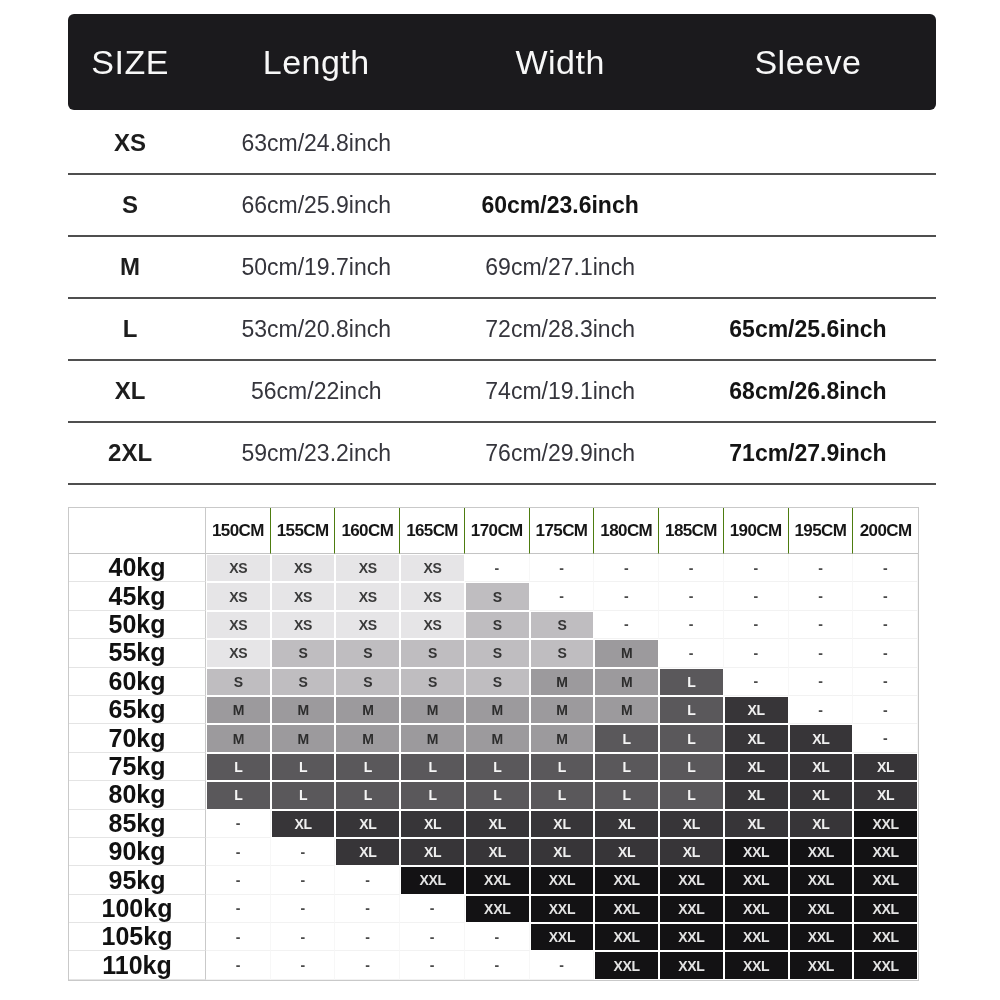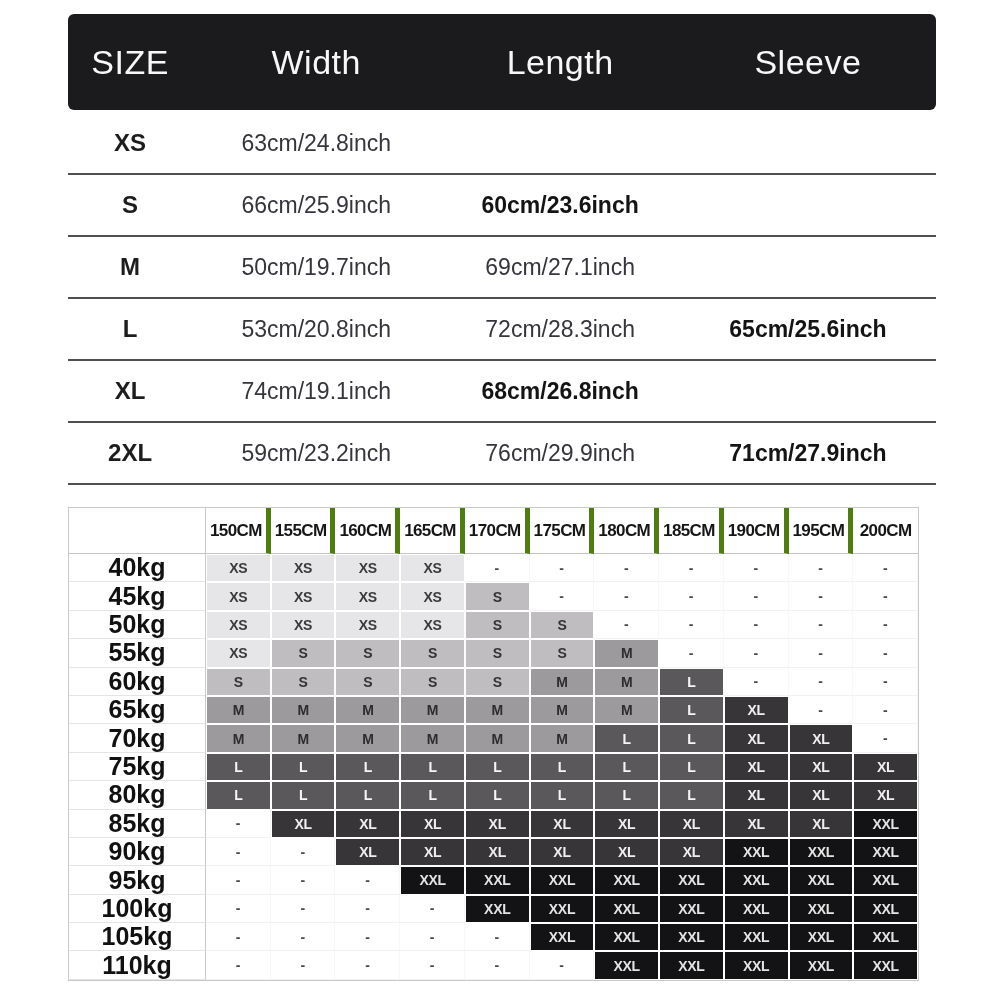--- a/index.html
+++ b/index.html
@@ -19,42 +19,42 @@
   .c1,.c2{font-size:23px;color:#35353c;}
   .c3{font-size:23px;font-weight:bold;color:#141414;}
 
   
   .matrix{position:absolute;left:68px;top:507px;width:851px;
           display:grid;grid-template-columns:137px repeat(11,1fr);
           grid-template-rows:46px repeat(15,28.4px);
           border:1px solid #c9c9c9;background:#fff;box-sizing:border-box;}
   .mh{display:flex;align-items:center;justify-content:center;font-weight:bold;
       font-size:17px;letter-spacing:-0.6px;color:#161616;
-      border-bottom:1px solid #c4c4c4;border-right:5px solid #4d7c0f;}
+      border-bottom:1px solid #c4c4c4;border-right:1px solid #4d7c0f;}
   .mh.last{border-right:none;}
   .corner{border-right:1px solid #c9c9c9;border-bottom:1px solid #c4c4c4;}
   .ml{display:flex;align-items:center;justify-content:center;font-weight:bold;
       font-size:25px;color:#111;border-right:1px solid #c9c9c9;
       border-bottom:1px solid #e4e4e4;}
   .mc{padding:1px;box-sizing:border-box;}
   .mc.empty{border-bottom:1px solid #f2f2f2;border-right:1px solid #f7f7f7;}
   .chip{width:100%;height:100%;display:flex;align-items:center;justify-content:center;
         font-weight:bold;font-size:14px;letter-spacing:-0.3px;box-sizing:border-box;}
   .dash{color:#4a4a4a;font-size:14px;}
 </style>
 </head>
 <body>
 
 <div class="page">
 
   <section class="top-table">
     <header class="bar">
       <div class="hcell">SIZE</div>
+      <div class="hcell">Length</div>
       <div class="hcell">Width</div>
-      <div class="hcell">Length</div>
       <div class="hcell">Sleeve</div>
     </header>
     <div class="top-rows" id="top-rows">
         <div class="trow">
           <div class="tcell c0">XS</div>
           <div class="tcell c2">63cm/24.8inch</div>
         </div>
         <div class="trow">
           <div class="tcell c0">S</div>
           <div class="tcell c2">66cm/25.9inch</div>
@@ -66,20 +66,21 @@
           <div class="tcell c2">69cm/27.1inch</div>
         </div>
         <div class="trow">
           <div class="tcell c0">L</div>
           <div class="tcell c1">53cm/20.8inch</div>
           <div class="tcell c2">72cm/28.3inch</div>
           <div class="tcell c3">65cm/25.6inch</div>
         </div>
         <div class="trow">
           <div class="tcell c0">XL</div>
+          <div class="tcell c1">56cm/22inch</div>
           <div class="tcell c2">74cm/19.1inch</div>
           <div class="tcell c3">68cm/26.8inch</div>
         </div>
         <div class="trow">
           <div class="tcell c0">2XL</div>
           <div class="tcell c1">59cm/23.2inch</div>
           <div class="tcell c2">76cm/29.9inch</div>
           <div class="tcell c3">71cm/27.9inch</div>
         </div>
       </div>

